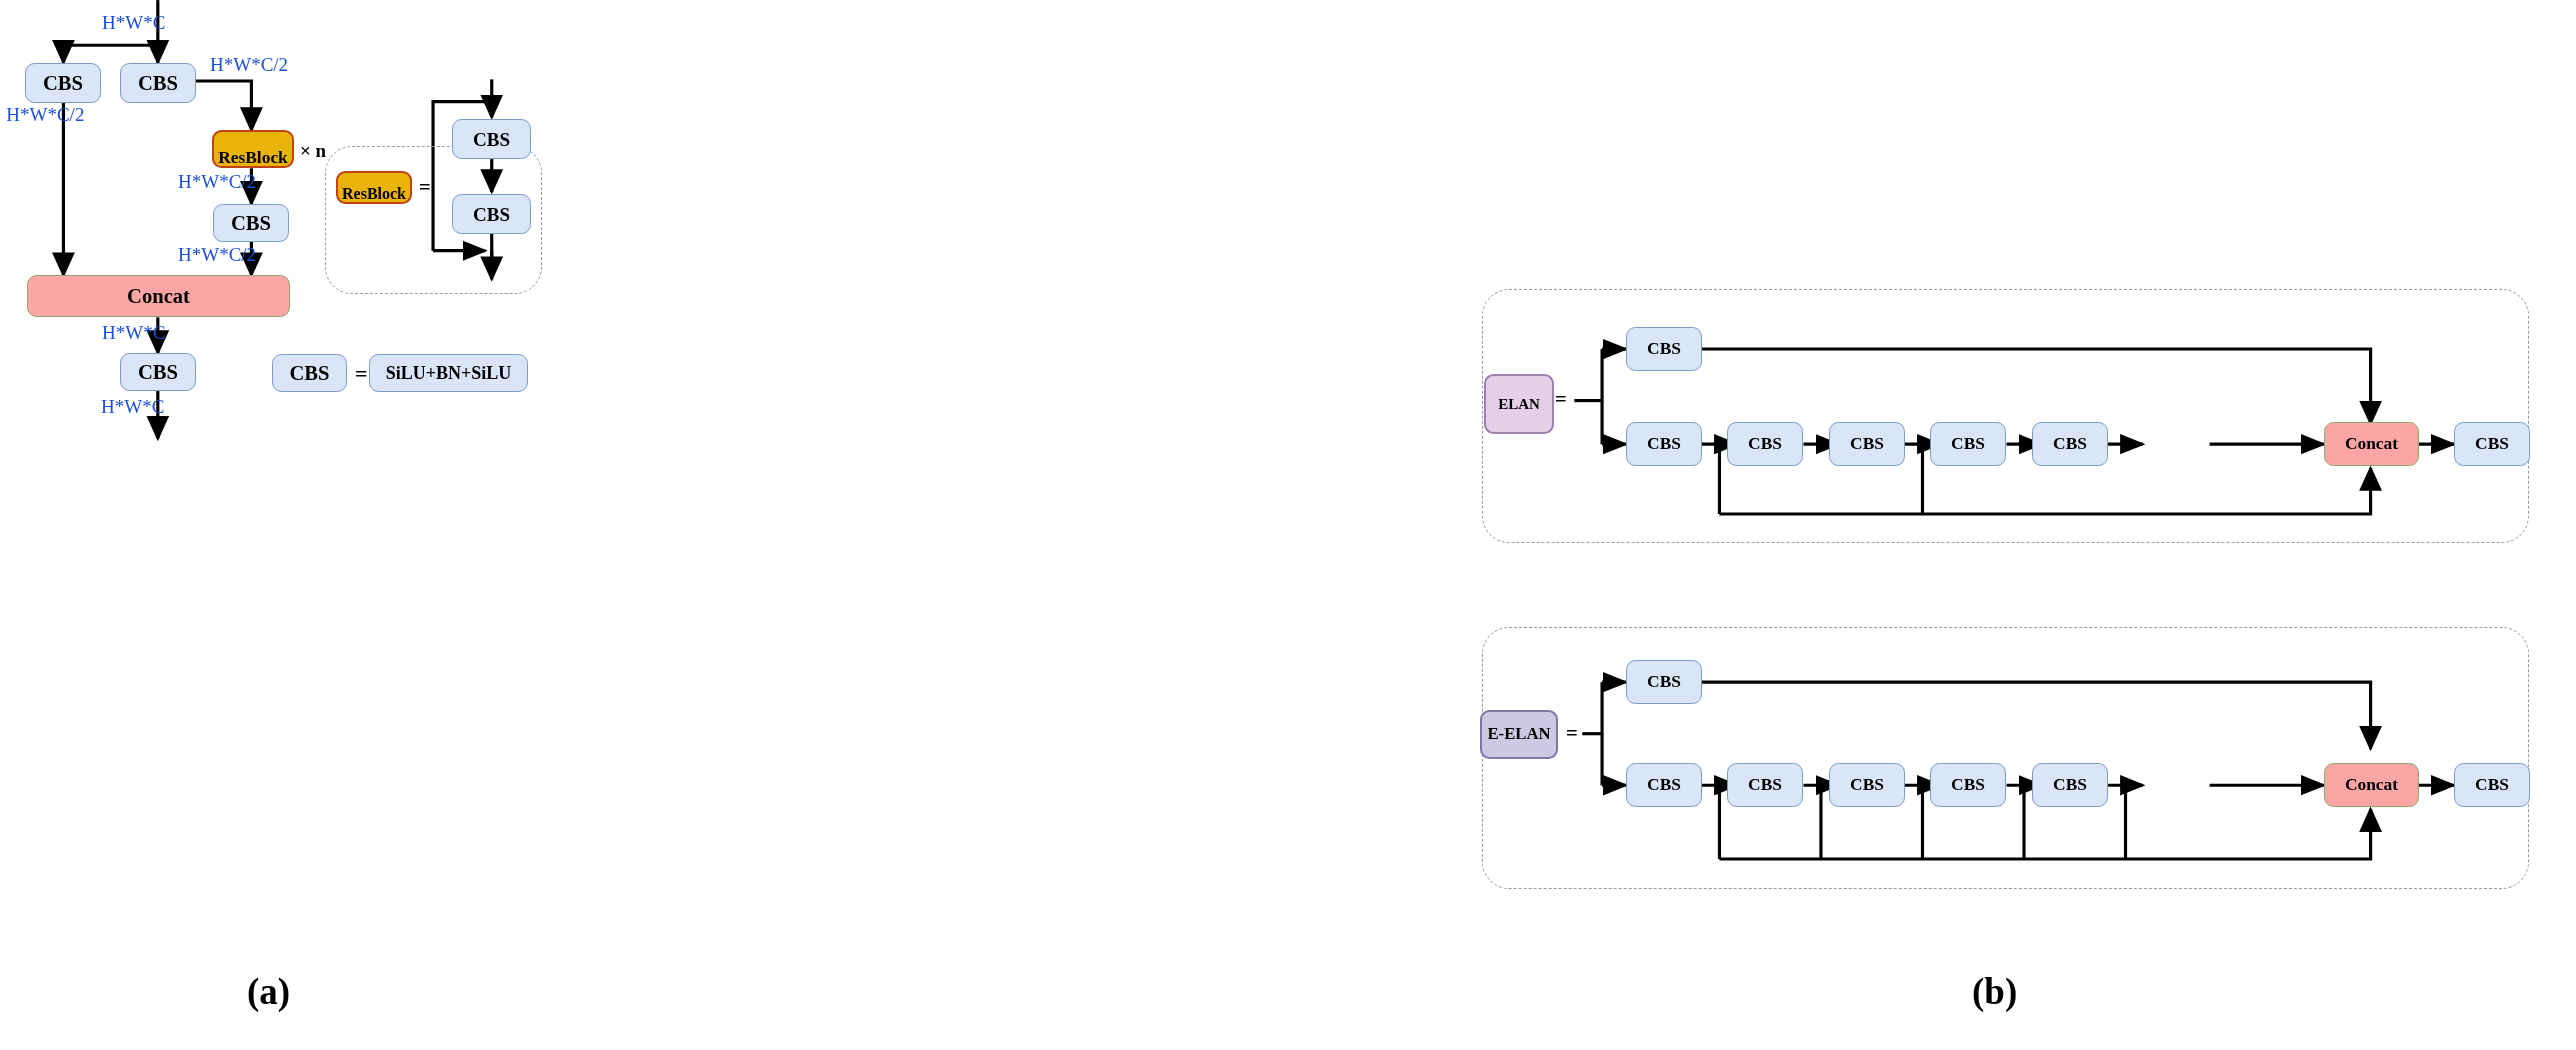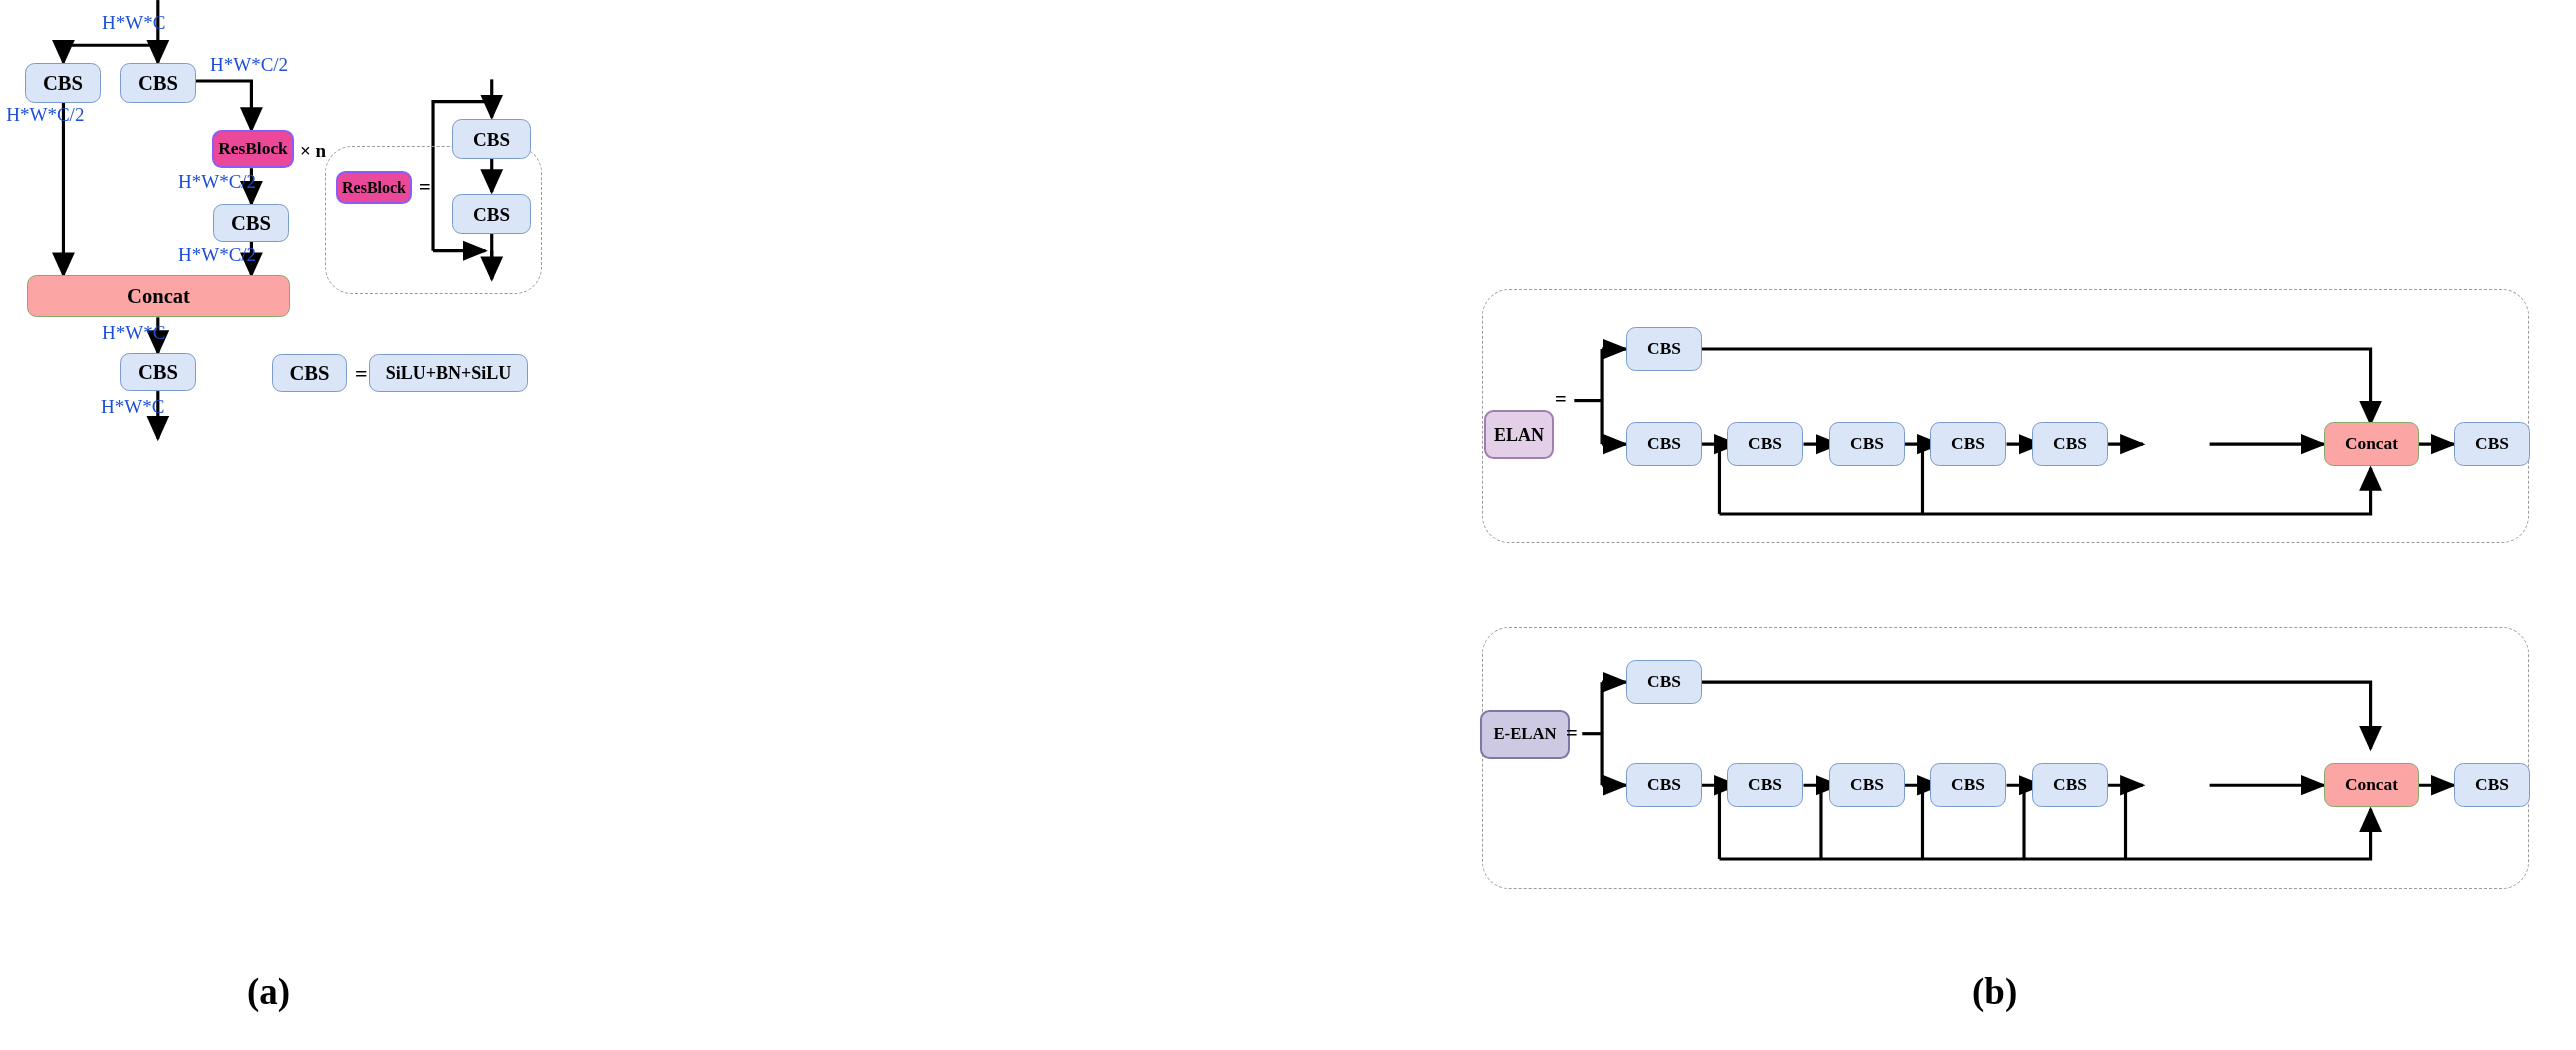--- a/index.html
+++ b/index.html
@@ -9,21 +9,21 @@
   .svg-layer{position:absolute;left:0;top:0;width:2576px;height:1051px;pointer-events:none;}
 
   .node{
     position:absolute;box-sizing:border-box;
     display:flex;align-items:center;justify-content:center;
     border-radius:9.5px;font-weight:bold;color:#000;
     font-family:"Liberation Serif", serif;
     line-height:1;
   }
   .cbs{background:#dae5f7;border:1.6px solid #7a9ccc;text-align:right;}
-  .res{background:#ec4899;border:2px solid #8b5cf6;}
+  .res{background:#eab308;border:2px solid #c2410c;align-items:flex-end;}
   .concat{background:#fca5a5;border:1.6px solid #85ab6a;}
   .elan{background:#e3d0e8;border:2px solid #9e7fb0;}
   .eelan{background:#cdc9e3;border:2px solid #7d77a8;}
 
   .label{
     position:absolute;color:#1d4ed8;font-weight:normal;
     font-family:"Liberation Serif", serif;white-space:nowrap;
   }
   .eqsign{
     position:absolute;font-weight:bold;color:#000;
@@ -197,21 +197,21 @@
   <div class="eqsign" style="left:355px;top:361px;font-size:22px;">=</div>
 
   <div class="node cbs" style="left:369px;top:354px;width:159px;height:38px;font-size:18px;">
     <span>SiLU+BN+SiLU</span>
   </div>
 
   <div class="caption" style="left:247px;top:970px;font-size:37px;">(a)</div>
 
   <div class="dashbox" style="left:1482px;top:289px;width:1047px;height:254px;"></div>
 
-  <div class="node elan" style="left:1484px;top:374px;width:70px;height:49px;font-size:18px;margin-top:36px;">
+  <div class="node elan" style="left:1484px;top:374px;width:70px;height:60px;font-size:15px;">
     <span>ELAN</span>
   </div>
   <div class="eqsign" style="left:1555px;top:388px;font-size:20.6px;">=</div>
 
   <div class="node cbs" style="left:1626px;top:327px;width:76px;height:44px;font-size:17.4px;">
     <span>CBS</span>
   </div>
 
   <div class="node cbs" style="left:1626px;top:422px;width:76px;height:44px;font-size:17.4px;">
     <span>CBS</span>
@@ -232,21 +232,21 @@
   <div class="node concat" style="left:2324px;top:422px;width:95px;height:44px;font-size:17.4px;">
     <span>Concat</span>
   </div>
 
   <div class="node cbs" style="left:2454px;top:422px;width:76px;height:44px;font-size:17.4px;">
     <span>CBS</span>
   </div>
 
   <div class="dashbox" style="left:1482px;top:627px;width:1047px;height:262px;"></div>
 
-  <div class="node eelan" style="left:1480px;top:710px;width:90px;height:49px;font-size:16.7px;">
+  <div class="node eelan" style="left:1480px;top:710px;width:78px;height:49px;font-size:16.7px;">
     <span>E-ELAN</span>
   </div>
   <div class="eqsign" style="left:1566px;top:722px;font-size:20.6px;">=</div>
 
   <div class="node cbs" style="left:1626px;top:660px;width:76px;height:44px;font-size:17.4px;">
     <span>CBS</span>
   </div>
 
   <div class="node cbs" style="left:1626px;top:763px;width:76px;height:44px;font-size:17.4px;">
     <span>CBS</span>

